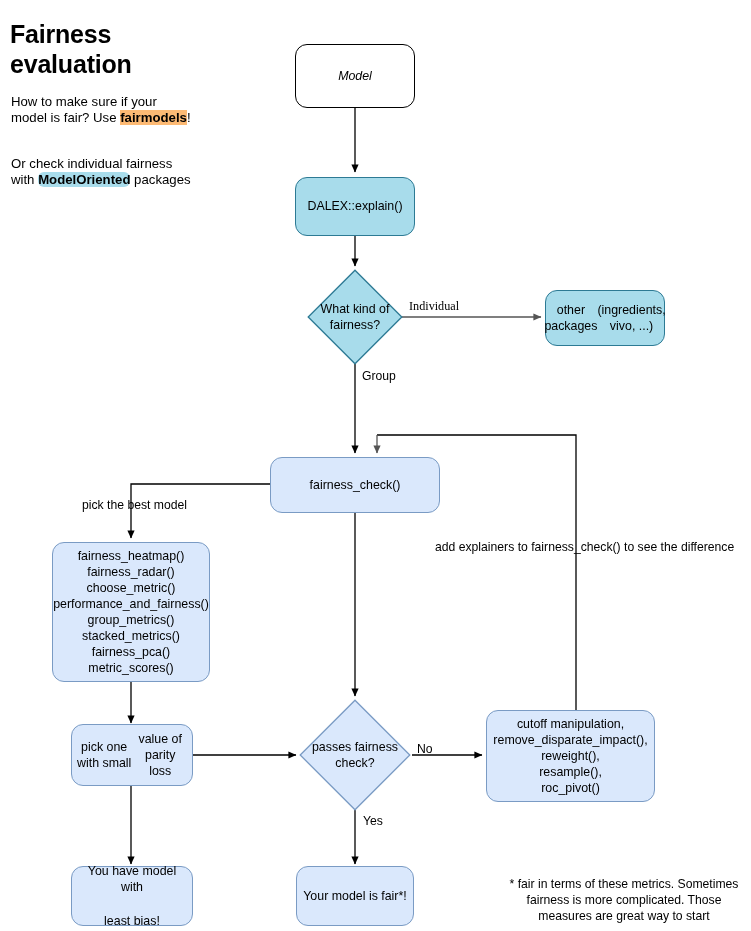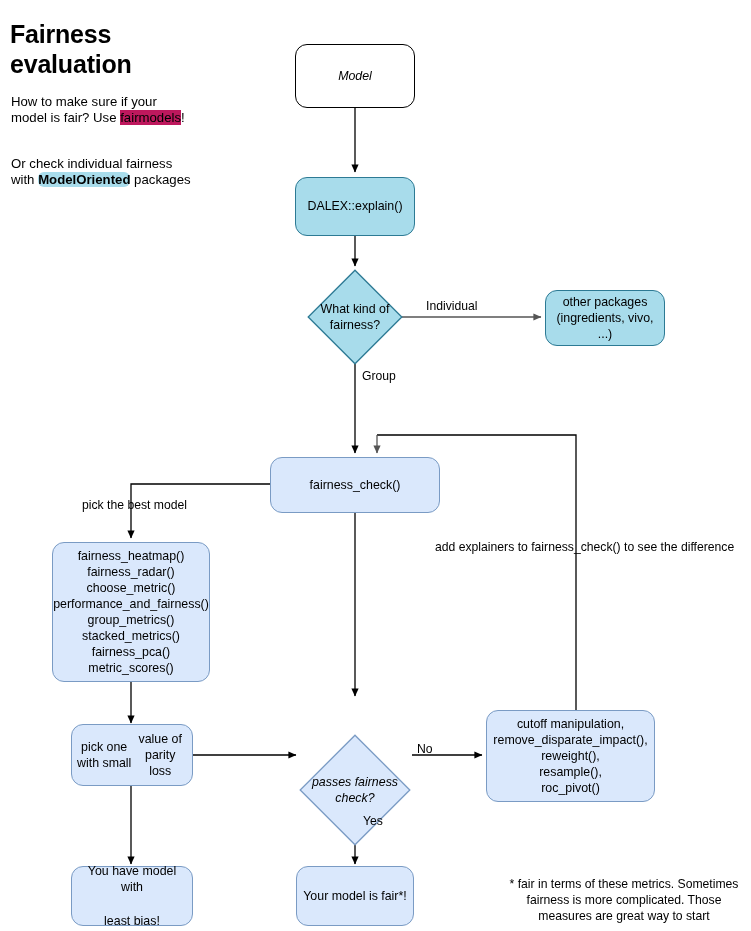--- a/index.html
+++ b/index.html
@@ -32,21 +32,21 @@
   }
   .intro-para {
     position: absolute;
     left: 11px;
     width: 180px;
     font-size: 13.2px;
     line-height: 1.24;
   }
   .intro-para.p1 { top: 94px; }
   .intro-para.p2 { top: 156px; }
-  .hl-light  { background: #be185d; font-weight: normal; }
+  .hl-light  { background: #fdba74; font-weight: bold; }
   .hl-cyan   { background: #a8dceb; font-weight: bold; border-radius: 6px; }
 
   
   .node {
     position: absolute;
     box-sizing: border-box;
     display: flex;
     align-items: center;
     justify-content: center;
     text-align: center;
@@ -171,21 +171,21 @@
 
   <div class="diamond" style="left:307px; top:269px; width:96px; height:96px;">
     <svg width="96" height="96" viewBox="0 0 96 96" xmlns="http://www.w3.org/2000/svg">
       <polygon points="48,1.2 94.8,48 48,94.8 1.2,48" fill="#a8dceb" stroke="#2d7a94" stroke-width="1.3"></polygon>
     </svg>
     <div class="dlabel">
       <span>What kind of fairness?</span>
     </div>
   </div>
 
-  <div class="node node-cyan" style="left:545px; top:290px; width:120px; height:56px; flex-direction:column;">
+  <div class="node node-cyan" style="left:545px; top:290px; width:120px; height:56px; flex-direction:row;">
     <span>other packages</span>
     <span>(ingredients, vivo, ...)</span>
   </div>
 
   <div class="node node-blue" style="left:270px; top:457px; width:170px; height:56px;">fairness_check()</div>
 
   <div class="node node-blue" style="left:52px; top:542px; width:158px; height:140px; flex-direction:column;" id="functions-box">
       <span>fairness_heatmap()</span>
       <span>fairness_radar()</span>
       <span>choose_metric()</span>
@@ -194,21 +194,21 @@
       <span>stacked_metrics()</span>
       <span>fairness_pca()</span>
       <span>metric_scores()</span>
     </div>
 
   <div class="node node-blue" style="left:71px; top:724px; width:122px; height:62px; flex-direction:row;">
     <span>pick one with small</span>
     <span>value of parity loss</span>
   </div>
 
-  <div class="diamond" style="left:299px; top:734px; width:112px; height:112px;font-style:italic;">
+  <div class="diamond" style="left:299px; top:699px; width:112px; height:112px;">
     <svg width="112" height="112" viewBox="0 0 112 112" xmlns="http://www.w3.org/2000/svg">
       <polygon points="56,1.2 110.8,56 56,110.8 1.2,56" fill="#dae8fc" stroke="#7a9bc4" stroke-width="1.3"></polygon>
     </svg>
     <div class="dlabel">
       <span>passes fairness check?</span>
     </div>
   </div>
 
   <div class="node node-blue" style="left:486px; top:710px; width:169px; height:92px; flex-direction:column;" id="mitigation-box">
       <span>cutoff manipulation,</span>
@@ -218,21 +218,21 @@
       <span>roc_pivot()</span>
     </div>
 
   <div class="node node-blue" style="left:71px; top:866px; width:122px; height:60px; flex-direction:column;gap:17px;">
     <span>You have model with</span>
     <span>least bias!</span>
   </div>
 
   <div class="node node-blue" style="left:296px; top:866px; width:118px; height:60px;">Your model is fair*!</div>
 
-  <div class="edge-label" style="left:426px; top:299px;">Individual</div>
+  <div class="edge-label" style="left:409px; top:299px;font-family:Liberation Serif, serif;">Individual</div>
 
   <div class="edge-label" style="left:362px; top:369px;">Group</div>
 
   <div class="edge-label" style="left:82px; top:498px;">pick the best model</div>
 
   <div class="edge-label" style="left:435px; top:540px;">add explainers to fairness_check() to see the difference</div>
 
   <div class="edge-label" style="left:417px; top:742px;">No</div>
 
   <div class="edge-label" style="left:363px; top:814px;">Yes</div>

